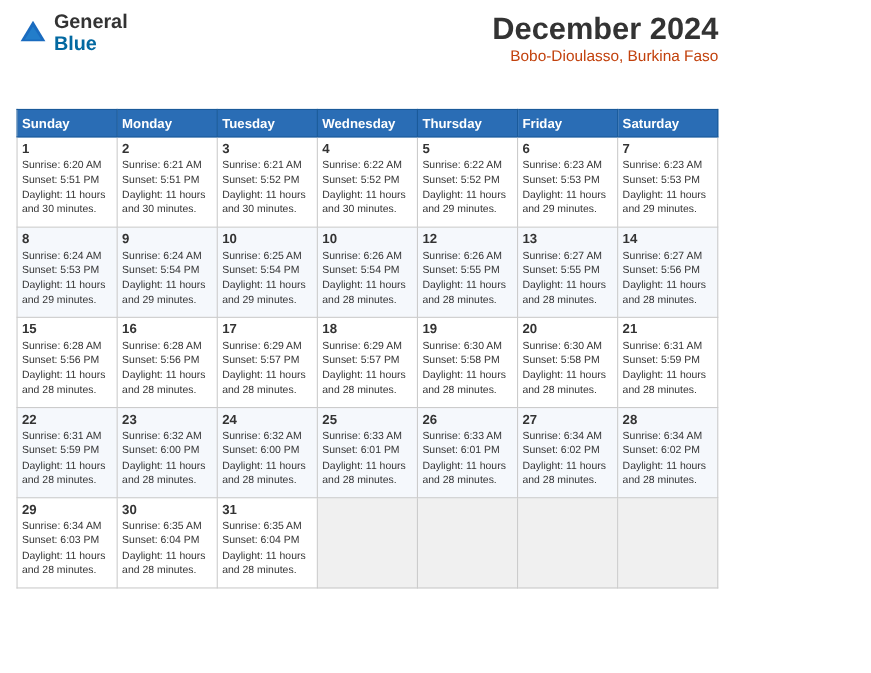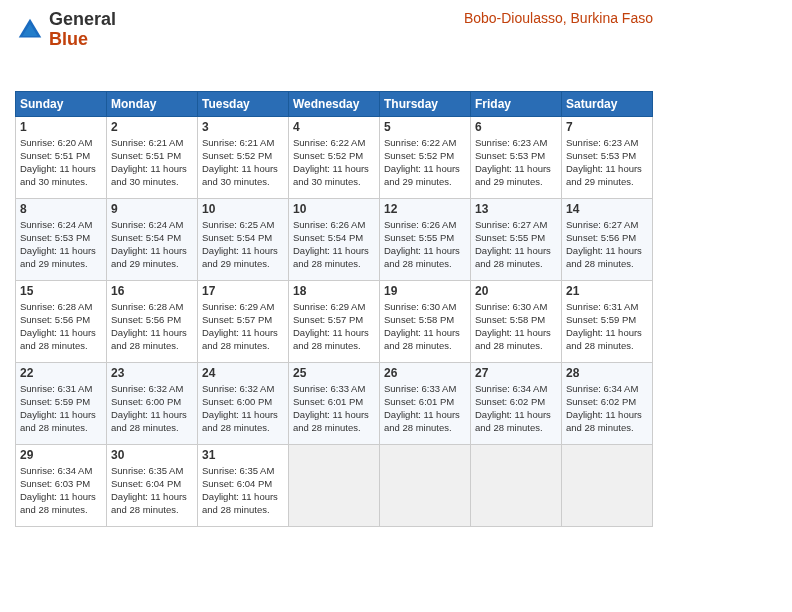--- a/index.html
+++ b/index.html
@@ -26,21 +26,21 @@
       display: flex;
       align-items: center;
       gap: 4px;
     }
     .logo-text {
       font-size: 18px;
       font-weight: bold;
       line-height: 1.1;
     }
     .logo-text span.general { color: #333; }
-    .logo-text span.blue { color: #c2410c; }
+    .logo-text span.blue { color: #0369a1; }
     .logo-icon {
       width: 30px;
       height: 30px;
     }
     .title-block {
       text-align: right;
     }
     .title-block h1 {
       font-size: 28px;
       font-weight: bold;
@@ -101,20 +101,21 @@
       <svg class="logo-icon" viewBox="0 0 40 40">
         <polygon points="20,5 35,30 5,30" fill="#1a6bbf"></polygon>
         <polygon points="20,12 30,28 10,28" fill="#2a8fd6" opacity="0.5"></polygon>
       </svg>
       <div class="logo-text">
         <span class="general">General</span><br>
         <span class="blue">Blue</span>
       </div>
     </div>
     <div class="title-block">
+      <h1>December 2024</h1>
       <h2>Bobo-Dioulasso, Burkina Faso</h2>
     </div>
   </div>
 
   <table class="calendar">
     <thead>
       <tr>
         <th>Sunday</th>
         <th>Monday</th>
         <th>Tuesday</th>

